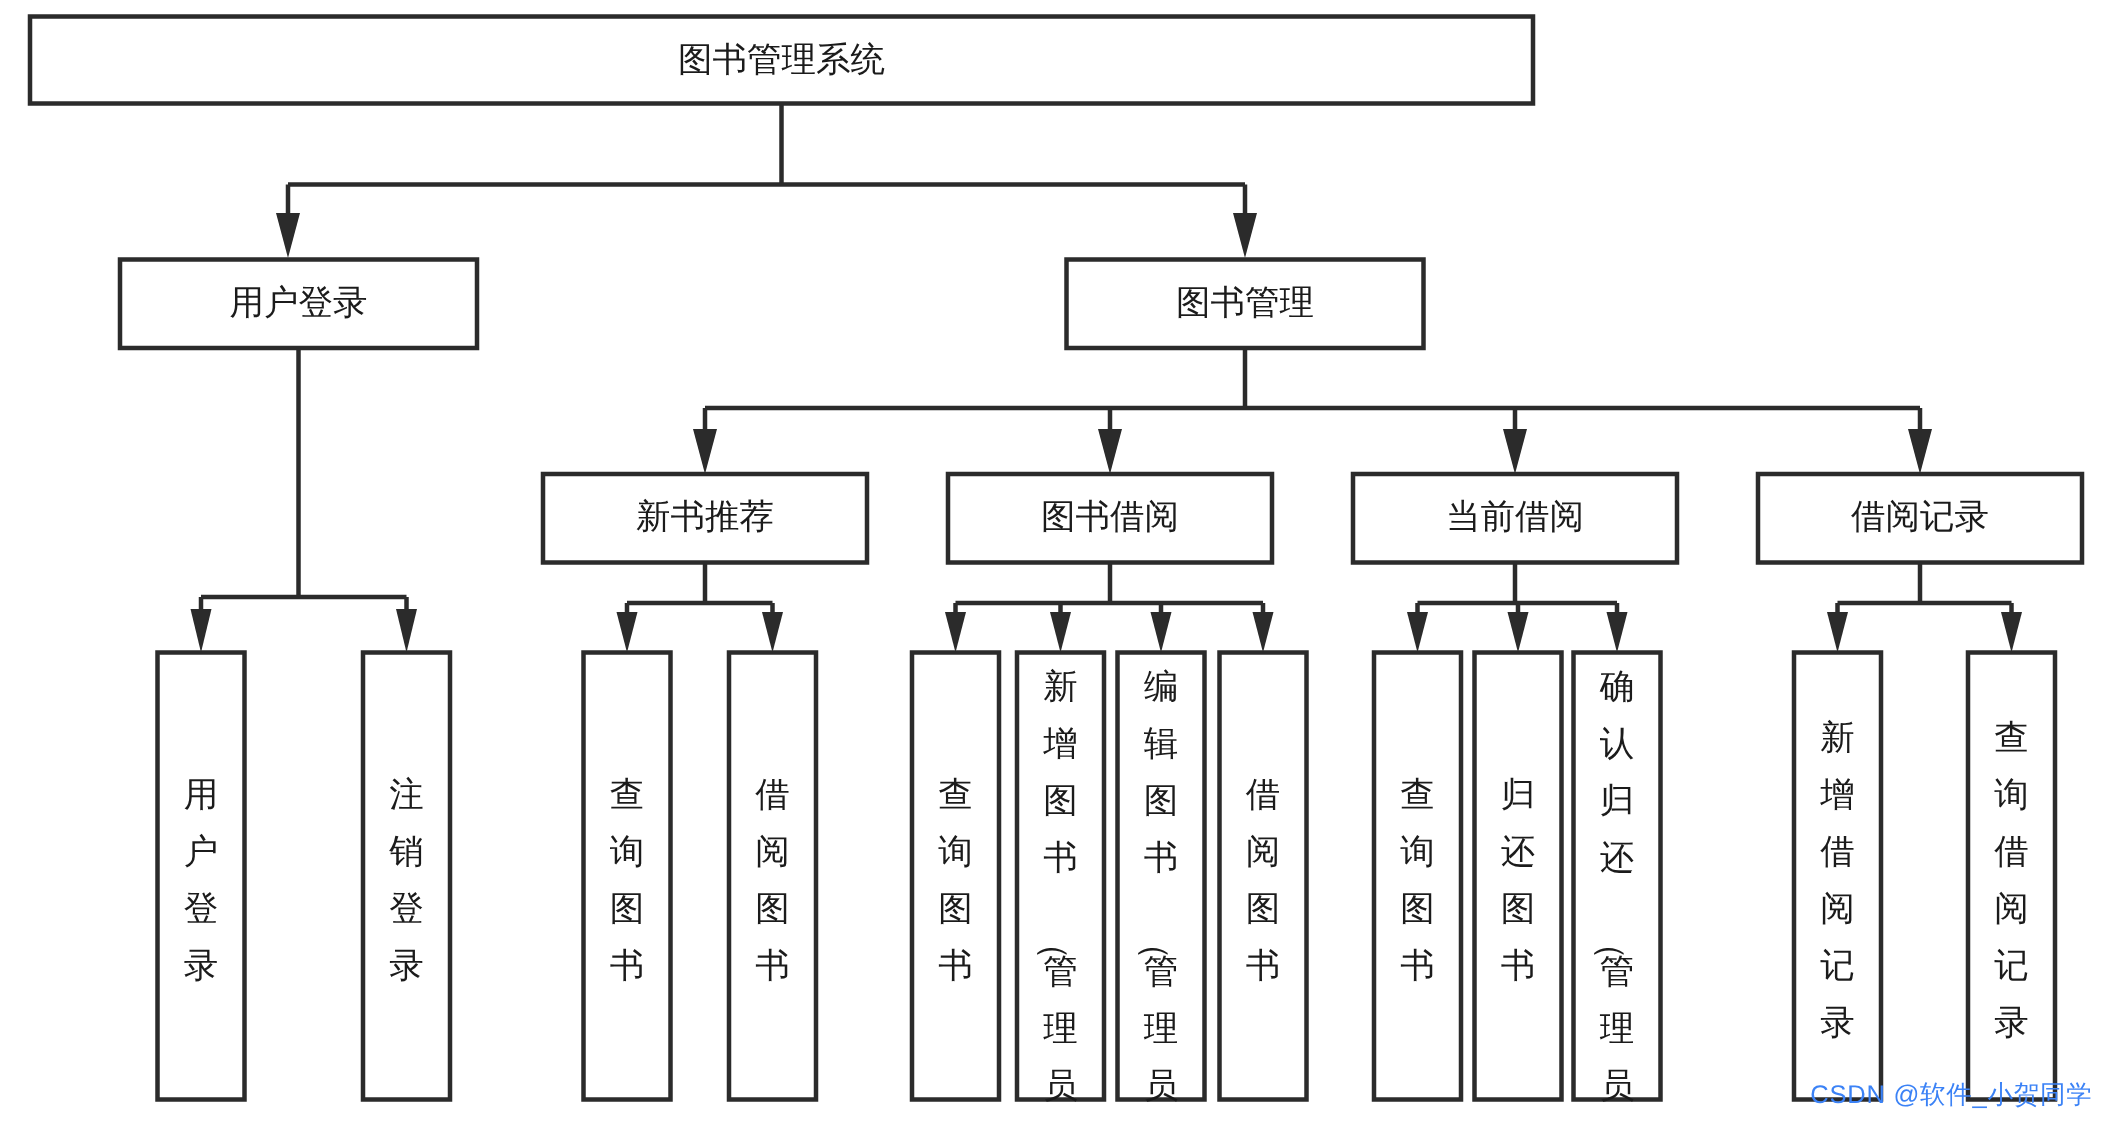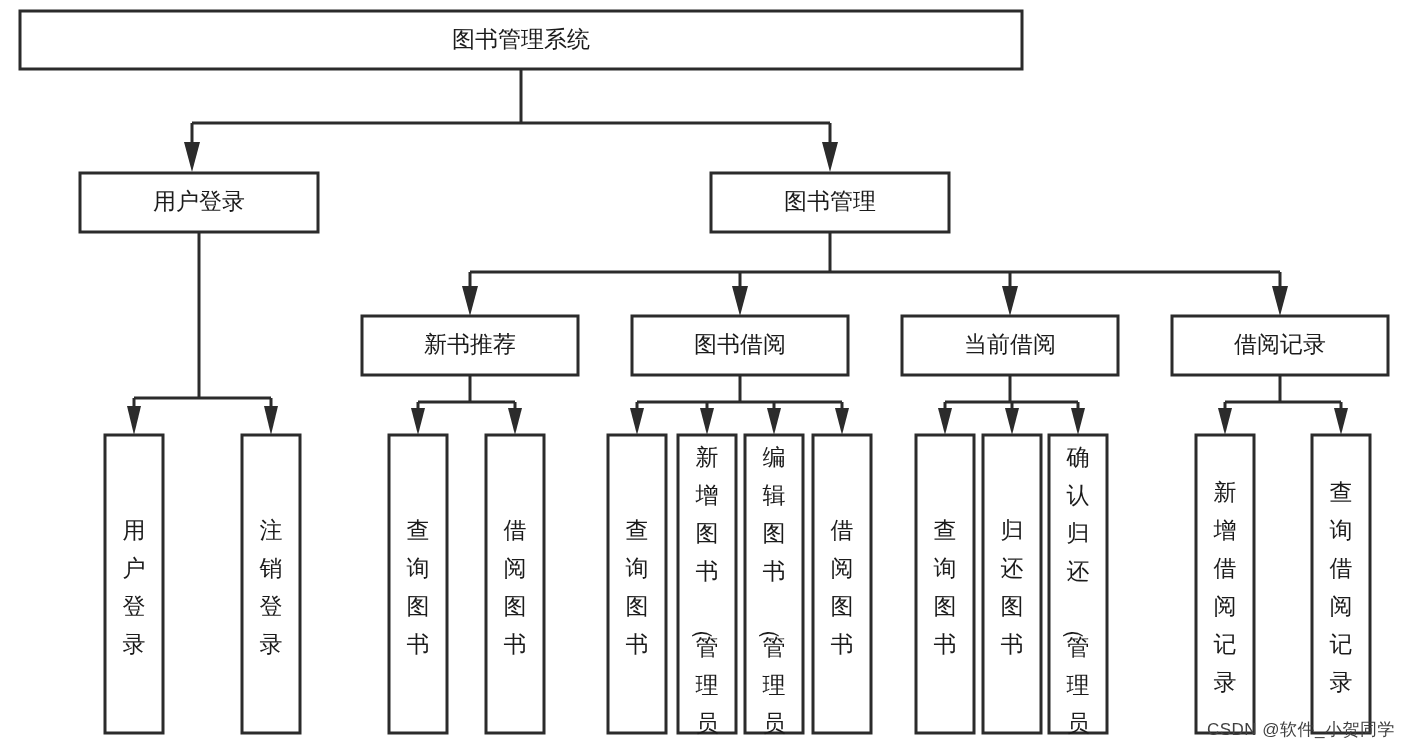--- a/index.html
+++ b/index.html
@@ -51,21 +51,21 @@
   .arrow-head {
     fill: #2b2b2b;
     stroke: none;
   }
   .watermark {
     position: absolute;
     right: 10px;
     bottom: 6px;
     font-family: "Liberation Sans", "DejaVu Sans", sans-serif;
     font-size: 17px;
-    color: #404040;
+    color: #3b82f6;
     white-space: nowrap;
     letter-spacing: 0.5px;
     user-select: none;
   }
 </style>
 </head>
 <body>
 
 <div id="diagram-root">
   <svg class="diagram" viewBox="0 0 1405 747" xmlns="http://www.w3.org/2000/svg">

